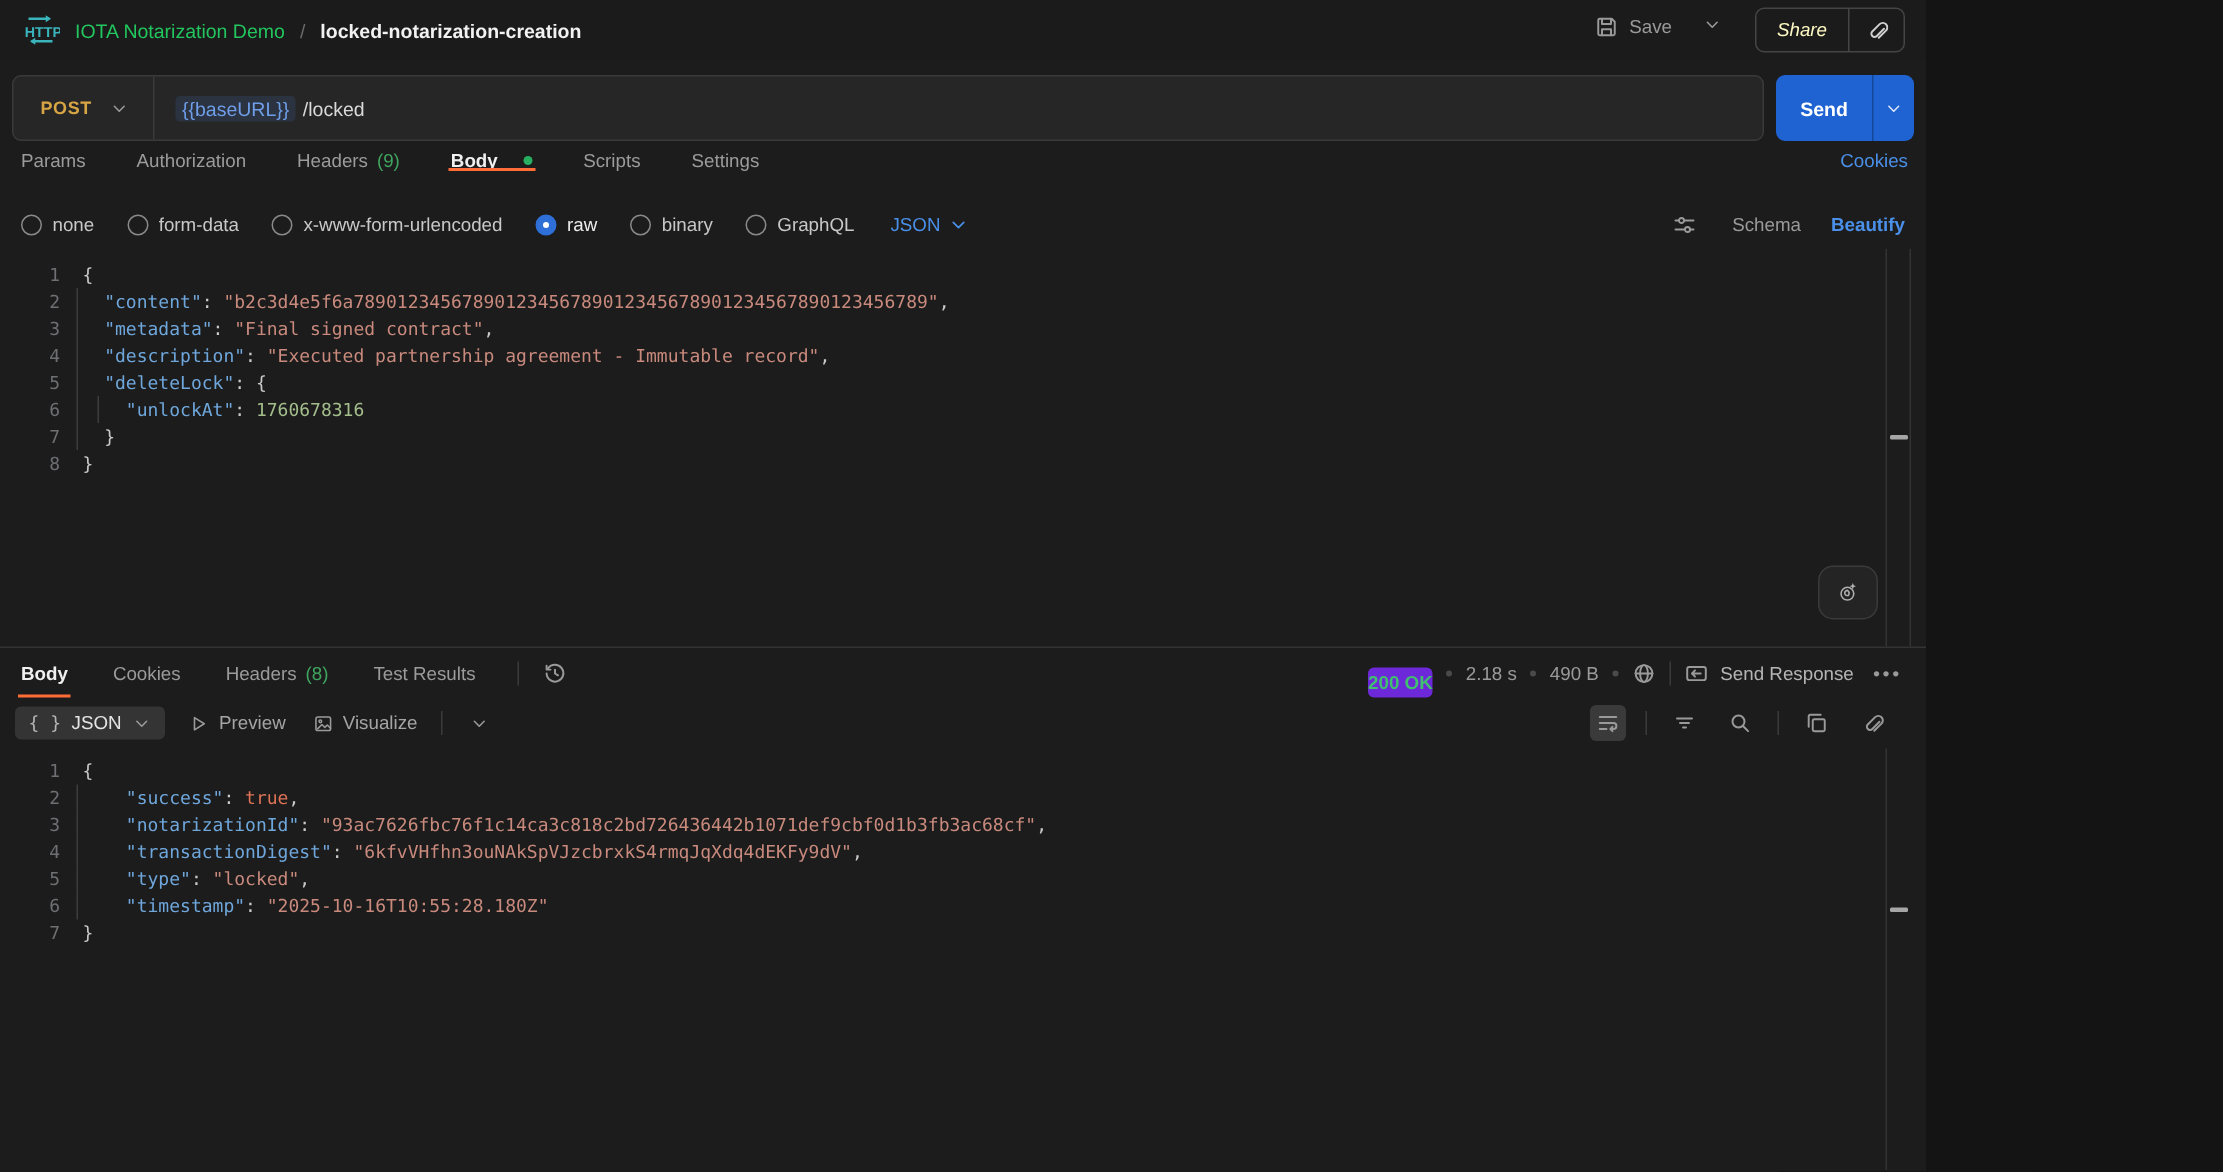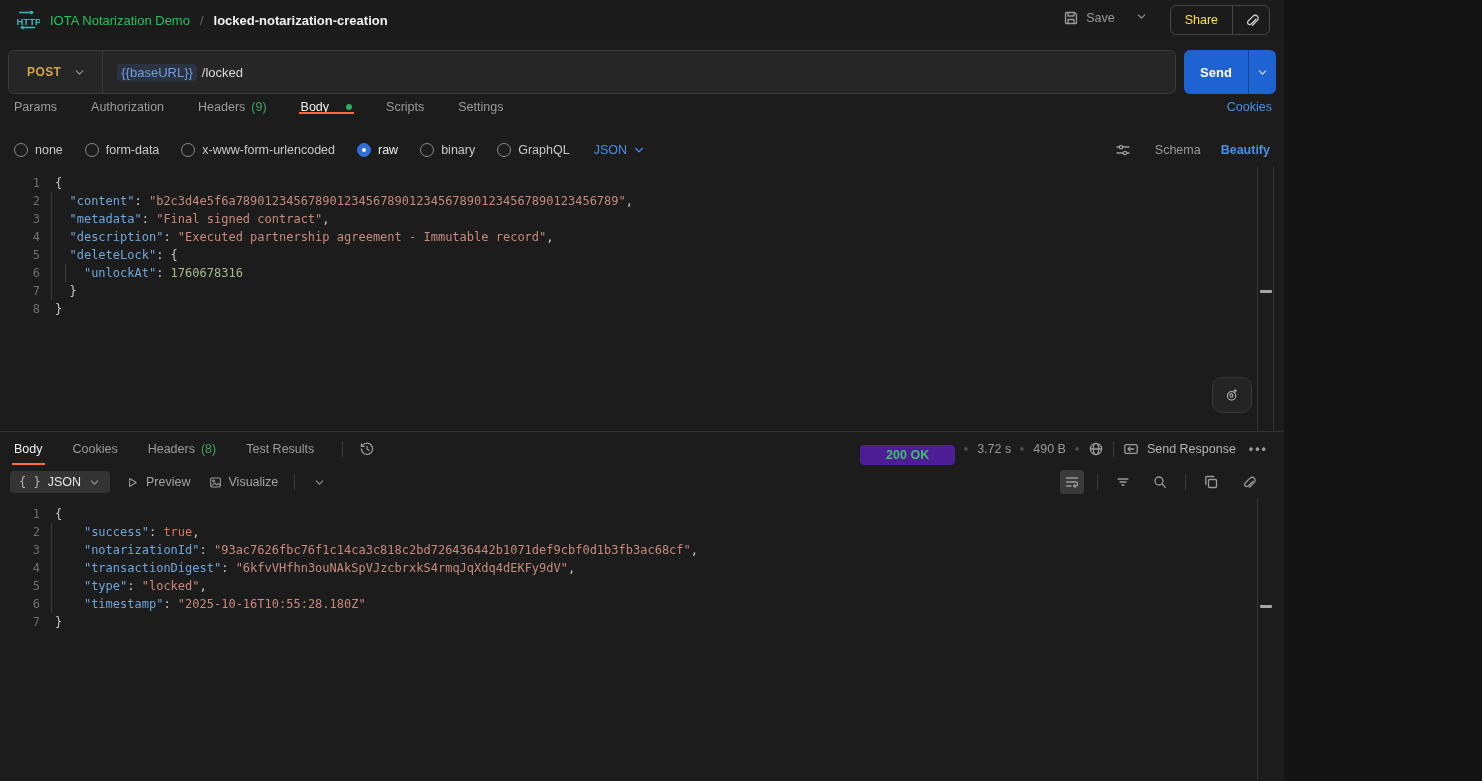--- a/index.html
+++ b/index.html
@@ -17,41 +17,41 @@
   
   .topbar { height:40px; display:flex; align-items:center; padding:0 14px; gap:10px; background:#1b1b1b; }
   .http-badge { width:26px; height:22px; flex:none; }
   .crumb-ws { color:#22c55e; font-size:13px; }
   .crumb-sep { color:#6a6a6a; font-size:13px; }
   .crumb-name { color:#f2f2f2; font-weight:bold; font-size:13px; }
   .topbar-right { margin-left:auto; display:flex; align-items:flex-start; gap:10px; }
   .save-btn { display:flex; align-items:center; gap:7px; color:#9a9a9a; padding:5px 6px; cursor:pointer; }
   .chev-btn { display:flex; align-items:center; padding:5px 4px; cursor:pointer; }
   .share-group { display:flex; align-items:center; border:1px solid #454545; border-radius:6px; height:30px; margin-left:8px; }
-  .share-label { color:#fde047; padding:0 14px; cursor:pointer; }
+  .share-label { color:#fef9c3; padding:0 14px; cursor:pointer;font-style:italic; }
   .share-link { padding:0 10px; border-left:1px solid #454545; height:100%; display:flex; align-items:center; cursor:pointer; }
 
   
   .request-bar { display:flex; gap:8px; padding:10px 8px 6px 8px; }
   .url-box { flex:1; height:44px; background:#262626; border:1px solid #3a3a3a; border-radius:6px; display:flex; align-items:center; overflow:hidden; }
   .method-sel { display:flex; align-items:center; gap:12px; padding:0 16px 0 18px; cursor:pointer; height:100%;justify-content:center; }
   .method-label { color:#d7a545; font-weight:bold; font-size:12px; letter-spacing:.4px; }
   .url-text { display:flex; align-items:center; gap:5px; padding-left:14px; font-size:13px; cursor:text; flex:1; }
   .url-var { color:#6f9ee8; background:#2b3240; border-radius:3px; padding:1px 4px; }
   .url-path { color:#dadada; }
   .send-group { width:92px; height:44px; display:flex; background:#1f63d2; border-radius:6px; overflow:hidden; }
   .send-main { flex:1; display:flex; align-items:center; justify-content:center; color:#fff; font-weight:bold; font-size:13px; cursor:pointer; }
   .send-chev { width:28px; display:flex; align-items:center; justify-content:center; border-left:1px solid rgba(0,0,0,.28); cursor:pointer; }
   .send-chev .icon { stroke:#dce7f8; }
 
   
   .tabs-row { display:flex; align-items:flex-start; padding:0 12px; height:34px; }
   .tab { position:relative; display:flex; align-items:center; gap:6px; padding:0 2px; margin-right:30px; color:#9b9b9b; cursor:pointer; white-space:nowrap; }
   .tab .count { color:#3fa45f; }
-  .tab.active { color:#f0f0f0; font-weight:normal;gap:17px; }
+  .tab.active { color:#f0f0f0; font-weight:bold;gap:17px; }
   .tab.active::after { content:''; position:absolute; left:0; right:0; bottom:0; height:2px; background:#ff6c37; }
   .mod-dot { width:6px; height:6px; border-radius:50%; background:#27ae60; }
   .link-blue { color:#4a8fe8; cursor:pointer; }
   .tabs-right { margin-left:auto; display:flex; align-items:center; gap:18px; }
 
   
   .bodytype-row { display:flex; align-items:center; padding:0 14px; height:32px; gap:22px; }
   .radio-opt { display:flex; align-items:center; gap:7px; color:#c8c8c8; cursor:pointer; }
   .radio { width:14px; height:14px; border-radius:50%; border:1.4px solid #8a8a8a; flex:none; position:relative; }
   .radio.sel { border-color:#2f6fd8; background:#2f6fd8; }
@@ -81,21 +81,21 @@
   .rail { position:absolute; top:0; bottom:0; right:10px; width:17px; border-left:1px solid #333; border-right:1px solid #333; }
   .rail-mark { position:absolute; left:2px; width:12px; height:3px; background:#a6a6a6; border-radius:1px; }
 
   .hdiv { height:1px; background:#333; }
 
   
   .resp-header { display:flex; align-items:stretch; height:33px; padding:0 12px; }
   .resp-header .tab { margin-right:26px; }
   .hist-btn { display:flex; align-items:center; padding:0 4px; margin-left:12px; cursor:pointer; }
   .resp-meta { margin-left:auto; display:flex; align-items:center; gap:9px; color:#9a9a9a; }
-  .status-badge { color:#3fbf6f; background:#4c1d95; font-weight:bold; padding:3px 26px; border-radius:4px; cursor:default;margin-top:12px; }
+  .status-badge { color:#3fbf6f; background:#6d28d9; font-weight:bold; padding:3px 0; border-radius:4px; cursor:default;margin-top:12px; }
   .meta-dot { width:4px; height:4px; border-radius:50%; background:#4a4a4a; }
   .save-resp { display:flex; align-items:center; gap:8px; color:#b5b5b5; cursor:pointer; }
   .more-dots { color:#9a9a9a; letter-spacing:2px; font-weight:bold; cursor:pointer; padding:0 4px; }
 
   
   .resp-toolbar { display:flex; align-items:center; height:34px; padding:0 10px; gap:14px; }
   .fmt-btn { display:flex; align-items:center; gap:7px; background:#343434; border-radius:4px; padding:4px 9px; cursor:pointer; }
   .fmt-braces { color:#b5b5b5; font-family:"DejaVu Sans Mono", monospace; font-size:12px; }
   .fmt-name { color:#e4e4e4; }
   .tool-btn { display:flex; align-items:center; gap:7px; color:#a5a5a5; cursor:pointer; padding:3px 2px; }
@@ -283,21 +283,21 @@
       <svg class="icon" viewBox="0 0 16 16">
         <path d="M3.4 4.6A5.6 5.6 0 112.4 8"></path>
         <path d="M2.4 2.8v2.6H5"></path>
         <path d="M8 5.4V8l2 1.2"></path>
       </svg>
     </div>
 
     <div class="resp-meta">
       <span class="status-badge">200 OK</span>
       <span class="meta-dot"></span>
-      <span>3.72 s</span>
+      <span>2.18 s</span>
       <span class="meta-dot"></span>
       <span>490 B</span>
       <span class="meta-dot"></span>
       <svg class="icon" viewBox="0 0 16 16">
         <circle cx="8" cy="8" r="5.6"></circle>
         <ellipse cx="8" cy="8" rx="2.6" ry="5.6"></ellipse>
         <path d="M2.4 8h11.2"></path>
       </svg>
       <div class="vdiv short"></div>
       <div class="save-resp">

